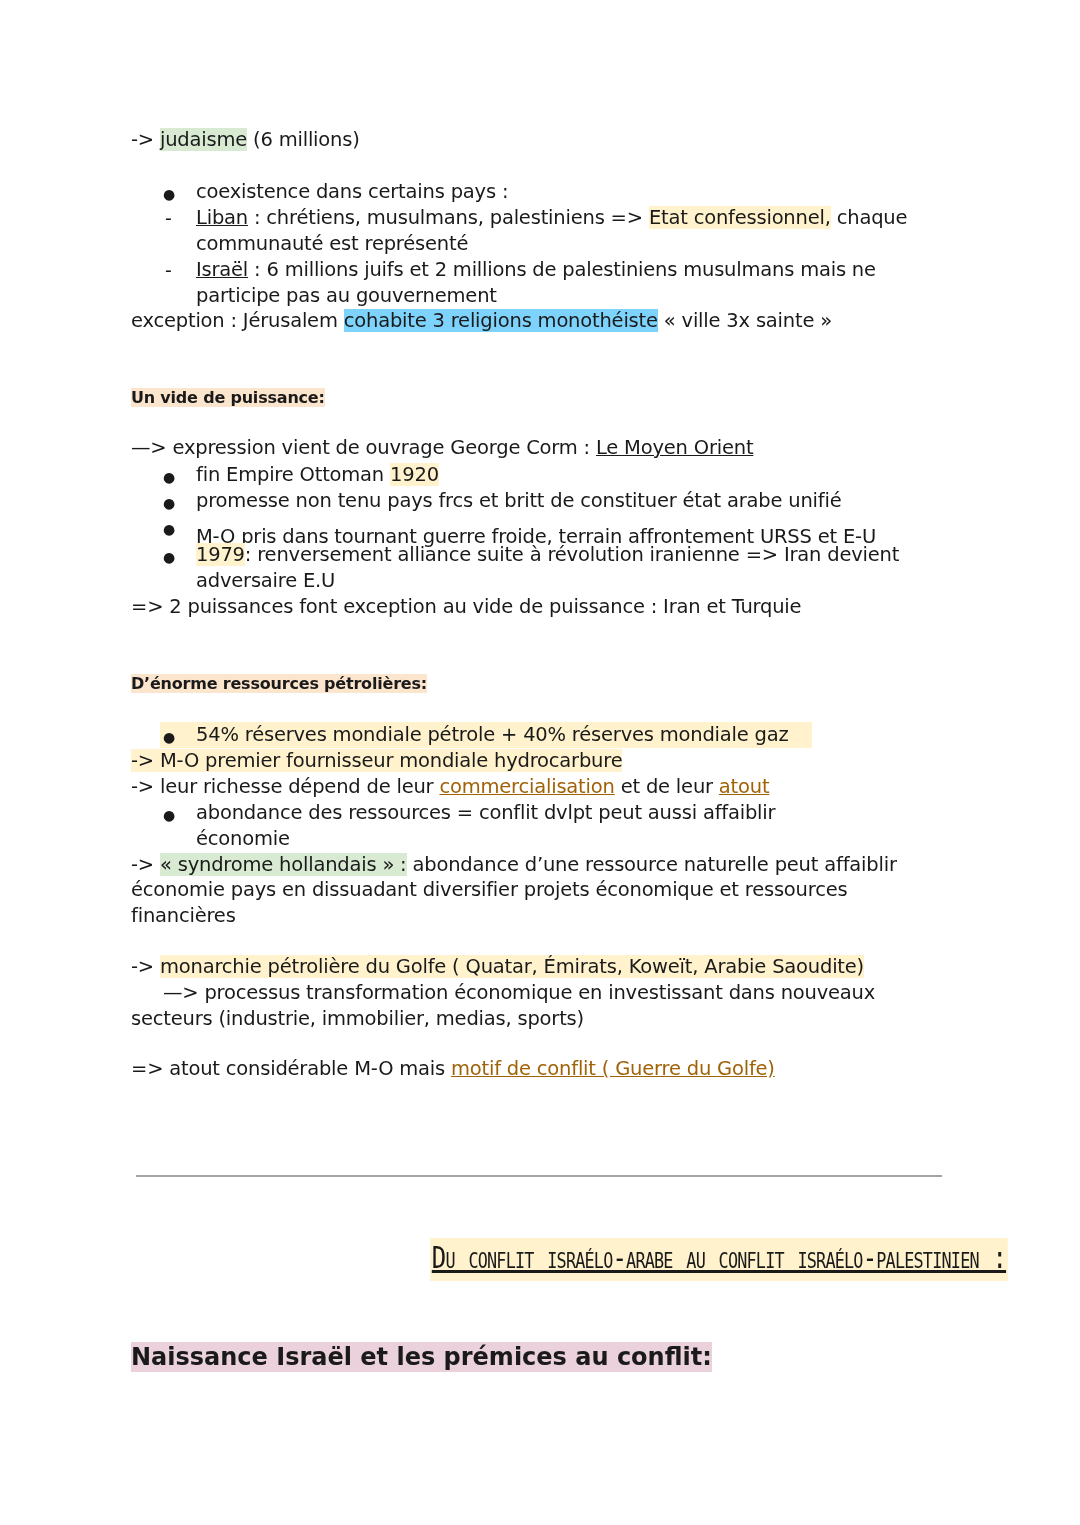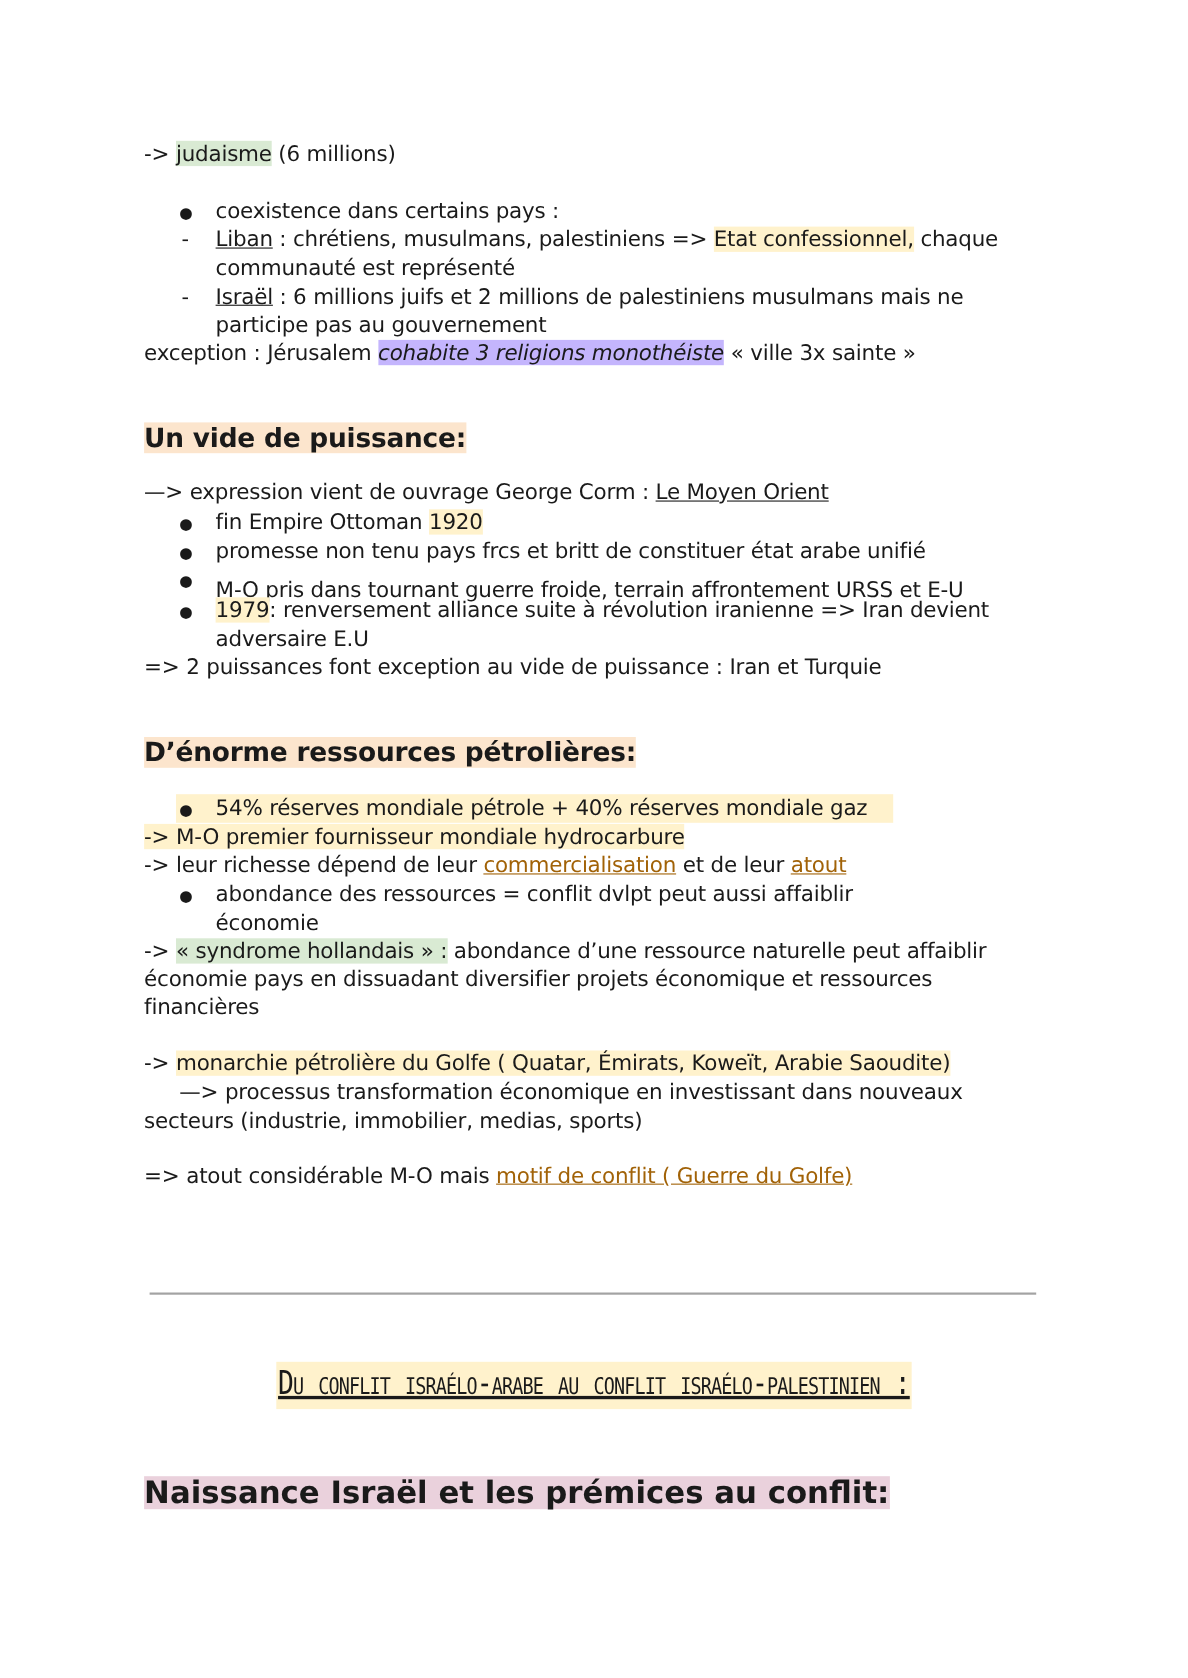--- a/index.html
+++ b/index.html
@@ -5,29 +5,29 @@
   html, body { margin: 0; padding: 0; background: #ffffff; }
   body { width: 1080px; height: 1525px; position: relative; overflow: hidden;
          font-family: "DejaVu Sans", sans-serif; color: #1a1a1a; }
   .line { position: absolute; left: 131px; font-size: 19.5px; line-height: 26px; white-space: nowrap; letter-spacing: -0.2px; }
   .ind { left: 196px; }
   .bul { position: absolute; left: 163px; font-size: 14px; line-height: 26px; }
   .dash { position: absolute; left: 165px; font-size: 19px; line-height: 26px; }
   .hl-green { background: #d9ead3; }
   .hl-yellow { background: #fff2cc; text-align: center; }
   .hl-orange { background: #fce5cd; }
-  .hl-blue { background: #c4b5fd; font-style: italic; }
+  .hl-blue { background: #7dd3fc; }
   .u { text-decoration: underline; }
   .red { color: #a16207; text-decoration: underline; }
-  .heading { font-weight: bold; font-size: 24px; }
+  .heading { font-weight: bold; font-size: 16px; }
   .rule { position: absolute; left: 136px; width: 806px; top: 1175px; height: 2px; background: #a3a3a3; }
-  .title { position: absolute; top: 1238px; left: 0; width: 1080px; text-align: center; }
+  .title { position: absolute; top: 1238px; left: 0; width: 1080px; text-align: right; }
   .title span { font-family: "DejaVu Sans Mono", monospace; font-variant: small-caps; font-size: 30px; letter-spacing: -1px;
                 text-decoration: underline; text-decoration-thickness: 3px; background: #fff2cc; padding: 2px 2px 6px; transform: scaleX(0.8); display: inline-block; }
-  .h2 { position: absolute; left: 131px; top: 1342px; font-size: 28px; line-height: 30px; font-weight: bold; background: #ead1dc; }
+  .h2 { position: absolute; left: 131px; top: 1342px; font-size: 24px; line-height: 30px; font-weight: bold; background: #ead1dc; }
 </style>
 </head>
 <body>
 
 <div class="line" style="top:127px"><span>-&gt; </span><span class="hl-green">judaisme</span><span> (6 millions)</span></div>
 
 <span class="bul" style="top:181px">●</span>
 <div class="line ind" style="top:179px">coexistence dans certains pays :</div>
 
 <span class="dash" style="top:205px">-</span>

